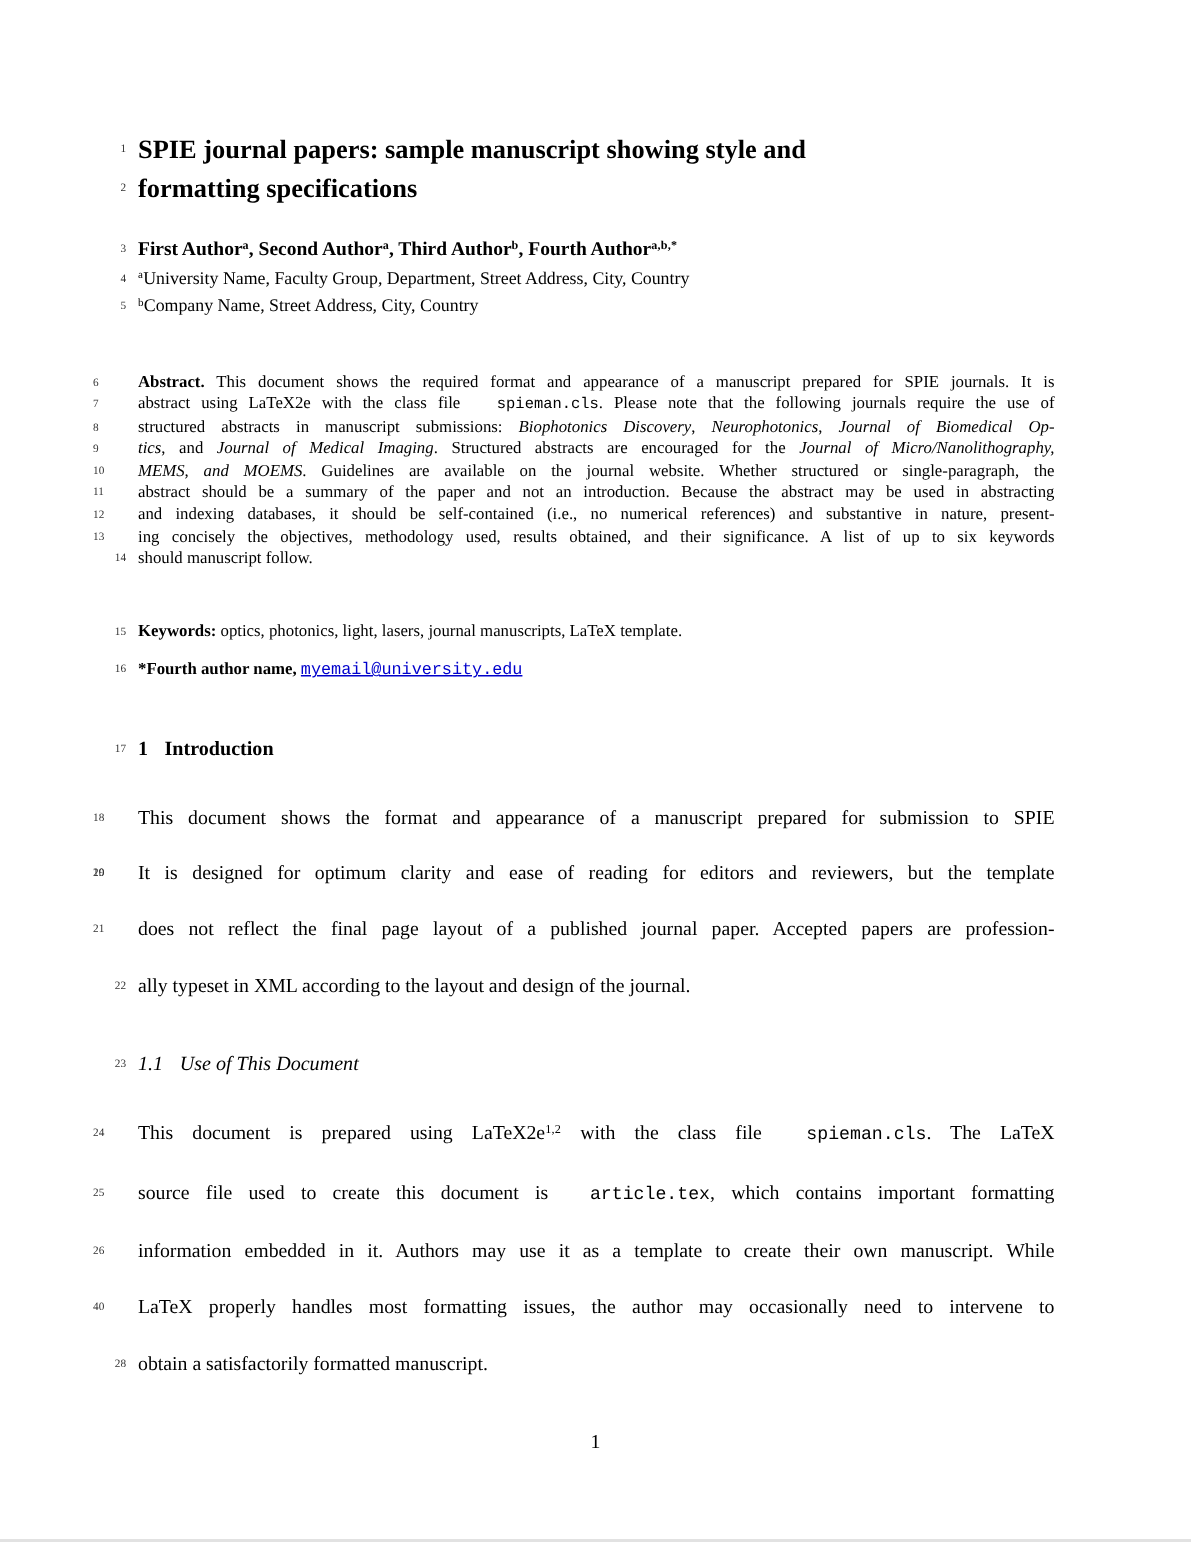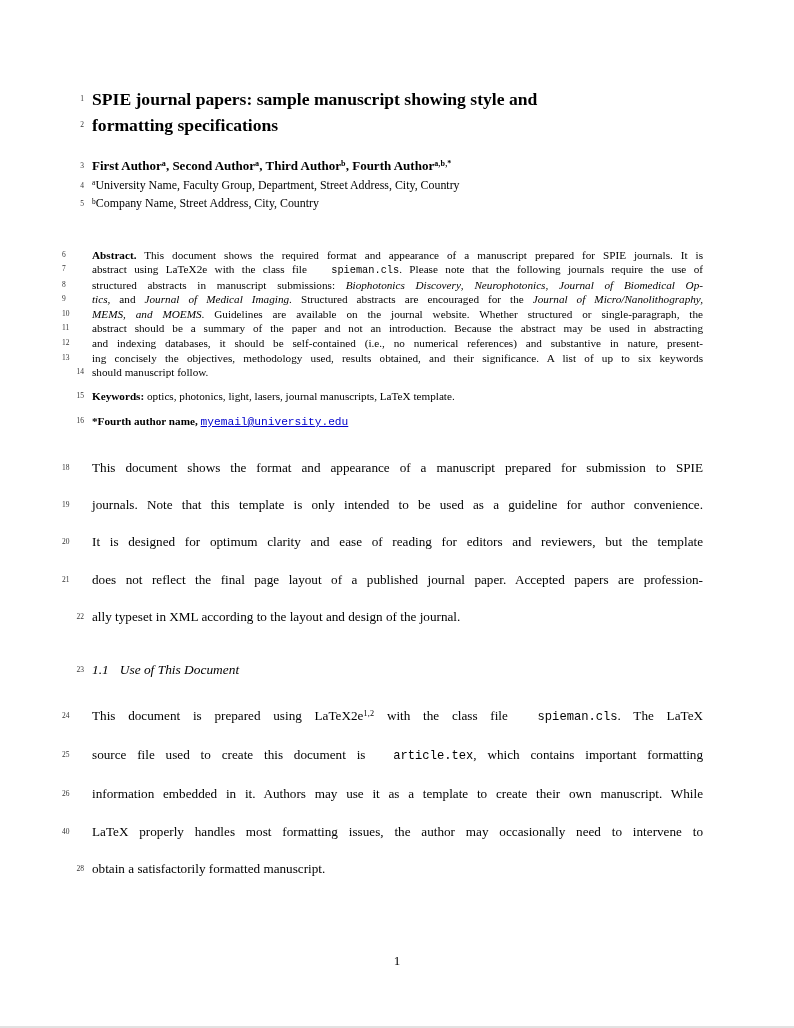--- a/index.html
+++ b/index.html
@@ -22,21 +22,21 @@
   .lineno {
     position: absolute; left: -30px; width: 22px; text-align: right;
     font-size: 7.5px; color: #333; font-weight: 400; font-style: normal;
     font-family: "Liberation Serif", "DejaVu Serif", serif; letter-spacing: 0;
   }
 
   .block-title   { font-size: 17.6px; font-weight: 700; line-height: 26px; }
   .block-authors { margin-top: 19px;  font-size: 13px;  font-weight: 700; line-height: 17.5px; }
   .block-affiliations { font-size: 11.9px; line-height: 17.5px; }
   .block-abstract { margin-top: 34px; font-size: 11.2px; line-height: 14.6px; }
-  .block-keywords { margin-top: 9px; font-size: 11.2px; line-height: 14.6px; }
+  .block-keywords { margin-top: 34px; font-size: 11.2px; line-height: 14.6px; }
   .block-correspondence { margin-top: 10.5px; font-size: 11.2px; line-height: 14.6px; }
   .block-section { margin-top: 35px; font-size: 13.4px; font-weight: 700; line-height: 17px; }
   .block-subsection { margin-top: 25px; font-size: 13.4px; font-style: italic; line-height: 17px; }
   .block-body { margin-top: 19px; font-size: 13.2px; line-height: 37.4px; }
 
   .seg-b { font-weight: 700; }
   .seg-i { font-style: italic; }
   .seg-m { font-family: "Liberation Mono", "DejaVu Sans Mono", monospace; font-size: 92%; margin-left: 17px; }
   .seg-sup { font-size: 62%; position: relative; top: -0.45em; letter-spacing: 0.02em; }
   .seg-num { margin-right: 11px; }
@@ -73,23 +73,26 @@
         <div class="line just"><span class="lineno">12</span><span>and indexing databases, it should be self-contained (i.e., no numerical references) and substantive in nature, present-</span></div>
         <div class="line just"><span class="lineno">13</span><span>ing concisely the objectives, methodology used, results obtained, and their significance. A list of up to six keywords</span></div>
         <div class="line"><span class="lineno">14</span><span>should manuscript follow.</span></div>
       </div>
       <div class="block block-keywords">
         <div class="line"><span class="lineno">15</span><span class="seg-b">Keywords:</span><span> optics, photonics, light, lasers, journal manuscripts, LaTeX template.</span></div>
       </div>
       <div class="block block-correspondence">
         <div class="line"><span class="lineno">16</span><span class="seg-b">*Fourth author name, </span><a class="seg-link" href="#" style="color: rgb(0, 0, 204); font-family: Liberation Mono, monospace;">myemail@university.edu</a></div>
       </div>
+      <div class="block block-section">
+        <div class="line"><span class="lineno">17</span><span class="seg-num">1</span><span>Introduction</span></div>
+      </div>
       <div class="block block-body">
         <div class="line just"><span class="lineno">18</span><span>This document shows the format and appearance of a manuscript prepared for submission to SPIE</span></div>
-        <div class="line just"><span class="lineno">19</span><span>journals. Note that this template is only intended to be used as a guideline for author convenience.</span></div>
+        <div class="line just"><span class="lineno">19</span></div>
         <div class="line just"><span class="lineno">20</span><span>It is designed for optimum clarity and ease of reading for editors and reviewers, but the template</span></div>
         <div class="line just"><span class="lineno">21</span><span>does not reflect the final page layout of a published journal paper. Accepted papers are profession-</span></div>
         <div class="line"><span class="lineno">22</span><span>ally typeset in XML according to the layout and design of the journal.</span></div>
       </div>
       <div class="block block-subsection">
         <div class="line"><span class="lineno">23</span><span class="seg-num">1.1</span><span>Use of This Document</span></div>
       </div>
       <div class="block block-body">
         <div class="line just"><span class="lineno">24</span><span>This document is prepared using LaTeX2e</span><span class="seg-sup">1,2</span><span> with the class file </span><span class="seg-m">spieman.cls</span><span>. The LaTeX</span></div>
         <div class="line just"><span class="lineno">25</span><span>source file used to create this document is </span><span class="seg-m">article.tex</span><span>, which contains important formatting</span></div>

